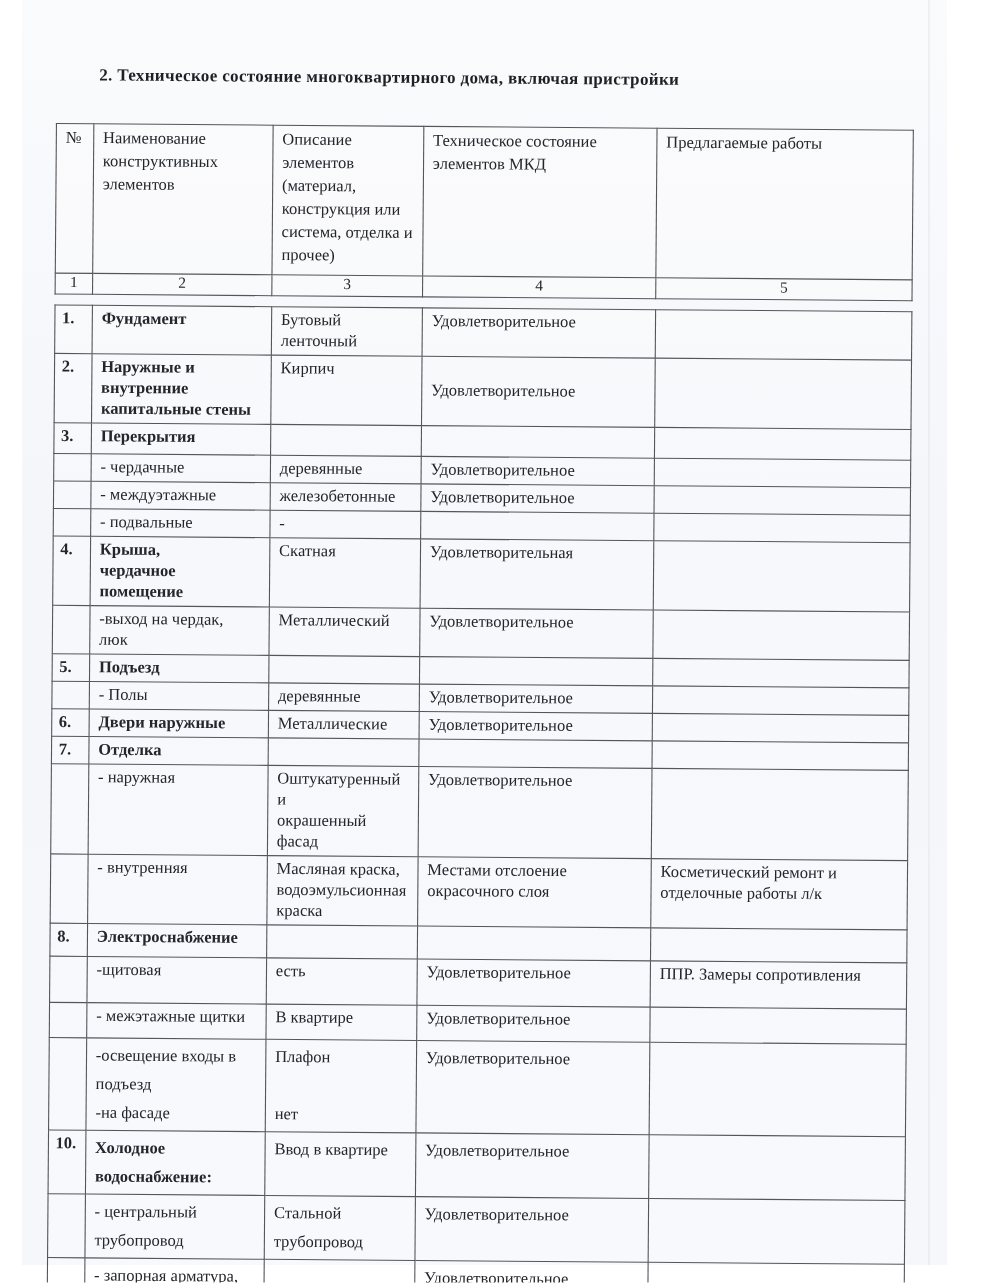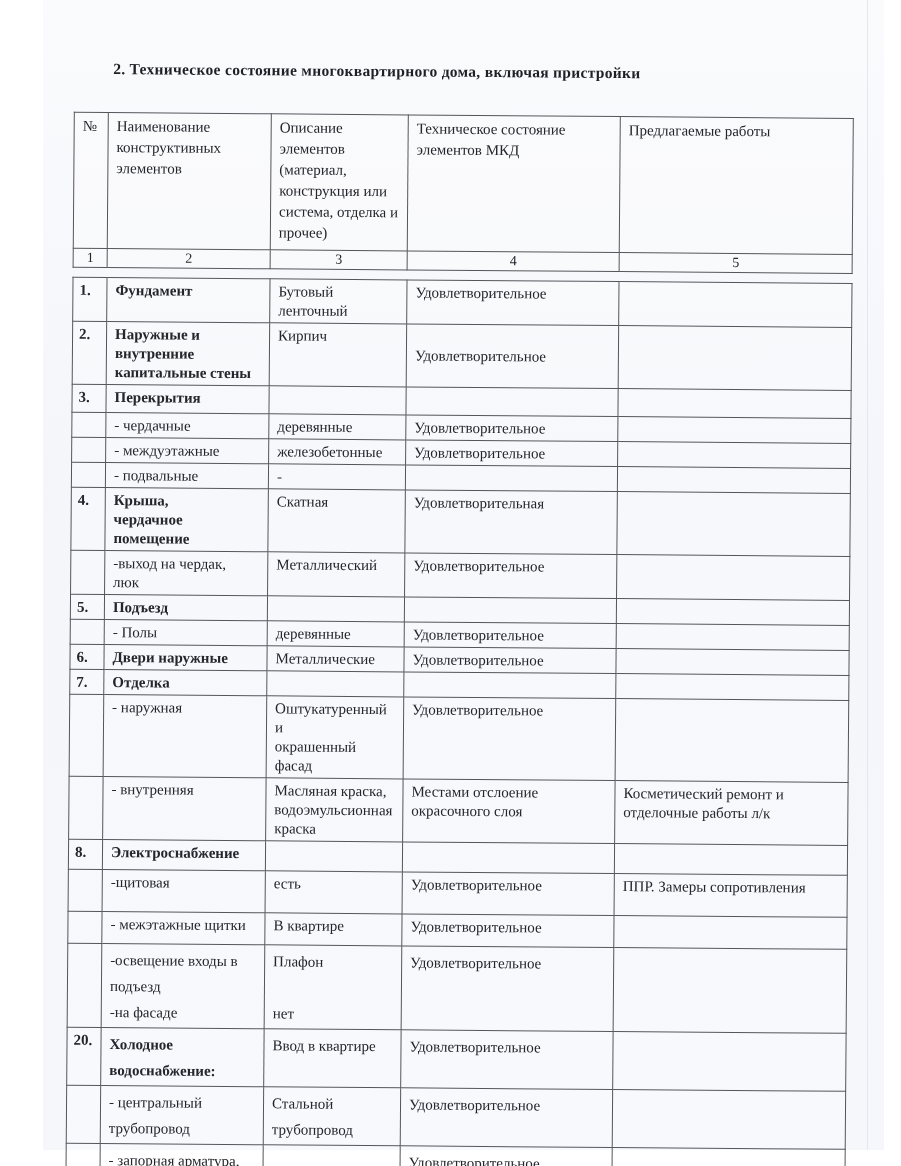--- a/index.html
+++ b/index.html
@@ -3,21 +3,21 @@
 <meta charset="utf-8">
 <style>
   html,body{margin:0;padding:0;}
   body{
     width:901px;height:1166px;position:relative;overflow:hidden;
     background:#ffffff;
     font-family:"Liberation Serif", serif;
     color:#24262c;
   }
   .page{
-    position:absolute;left:43px;top:0;width:841px;height:1150px;
+    position:absolute;left:20px;top:0;width:841px;height:1150px;
     background:linear-gradient(180deg,#fafbfd 0%,#f5f6fa 40%,#f6f7fb 100%);
   }
   .page-edge{
     position:absolute;top:0;right:16px;width:1px;height:100%;
     background:#e4e7ef;
   }
   .skew{
     position:absolute;left:0;top:0;width:100%;height:100%;
     transform:rotate(0.45deg);transform-origin:60px 90px;
   }
@@ -235,21 +235,21 @@
             <td class="spaced">-освещение входы в
 подъезд
 -на фасаде</td>
             <td class="spaced">Плафон
 
 нет</td>
             <td class="spaced">Удовлетворительное</td>
             <td></td>
           </tr>
           <tr style="height: 50px;">
-            <td class="c-num">20.</td>
+            <td class="c-num">10.</td>
             <td class="bold-name spaced">Холодное
 водоснабжение:</td>
             <td class="spaced">Ввод в квартире</td>
             <td class="spaced">Удовлетворительное</td>
             <td></td>
           </tr>
           <tr style="height: 55px;">
             <td class="c-num"></td>
             <td class="spaced">- центральный
 трубопровод</td>

